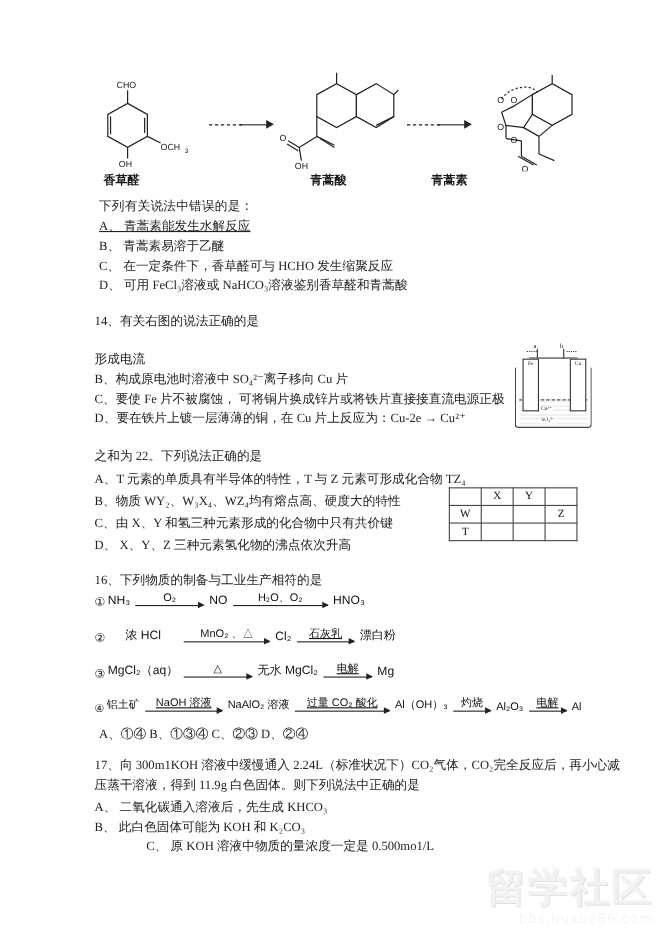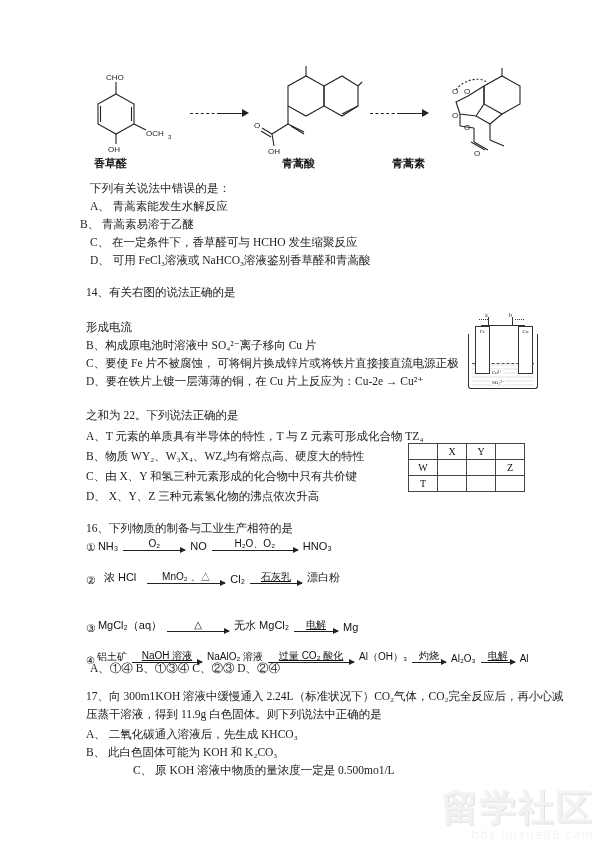--- a/index.html
+++ b/index.html
@@ -321,22 +321,22 @@
       <text x="14" y="26" font-size="8" fill="#222" font-family="Liberation Sans, sans-serif">O</text>
       <text x="26" y="26" font-size="8" fill="#222" font-family="Liberation Sans, sans-serif">O</text>
       <text x="14" y="50" font-size="8" fill="#222" font-family="Liberation Sans, sans-serif">O</text>
       <text x="26" y="62" font-size="8" fill="#222" font-family="Liberation Sans, sans-serif">O</text>
       <text x="36" y="88" font-size="8" fill="#222" font-family="Liberation Sans, sans-serif">O</text>
     </svg>
     <div class="mol-label" style="left:300px; top:90px; left:306px;">青蒿素</div>
   </div>
 
   <div class="line" style="position:absolute; left:90px; top:180px;">下列有关说法中错误的是：</div>
-  <div class="opt" style="position:absolute; left:90px; top:198px;">A、 青蒿素能发生水解反应</div>
-  <div class="opt" style="position:absolute; left:80px; top:216px;">B、 青蒿素易溶于乙醚</div>
+  <div class="opt" style="position:absolute; left:90px; top:198px;text-decoration:underline;">A、 青蒿素能发生水解反应</div>
+  <div class="opt" style="position:absolute; left:90px; top:216px;">B、 青蒿素易溶于乙醚</div>
   <div class="opt" style="position:absolute; left:90px; top:252px;">D、 可用 FeCl₃溶液或 NaHCO₃溶液鉴别香草醛和青蒿酸</div>
   <div class="opt" style="position:absolute; left:90px; top:234px;">C、 在一定条件下，香草醛可与 HCHO 发生缩聚反应</div>
 
   <div class="qhead" style="position:absolute; left:86px; top:284px;">14、有关右图的说法正确的是</div>
   <div class="opt" style="position:absolute; left:86px; top:319px;">形成电流</div>
   <div class="opt" style="position:absolute; left:86px; top:337px;">B、构成原电池时溶液中 SO₄²⁻离子移向 Cu 片</div>
   <div class="opt" style="position:absolute; left:86px; top:355px;">C、要使 Fe 片不被腐蚀，  可将铜片换成锌片或将铁片直接接直流电源正极</div>
   <div class="opt" style="position:absolute; left:86px; top:373px;">D、要在铁片上镀一层薄薄的铜，在 Cu 片上反应为：Cu-2e → Cu²⁺</div>
 
   <div class="cellfig">
@@ -396,49 +396,49 @@
       </span>
       <span class="sp" style="margin: 0px 2px 2px;">NO</span>
       <span class="rxarrow">
         <span class="cond">H₂O、O₂</span>
         <span class="bar" style="width: 86px;"></span>
       </span>
       <span class="sp" style="margin: 0px 2px 2px;">HNO₃</span>
     </div>
   <div class="chain" id="chain1" style="left:86px; top:570px;">
       <span class="sp">②</span>
-      <span class="sp" style="margin: 0px 8px 2px;">浓 HCl</span>
+      <span class="sp" style="margin: 0px 18px 2px;">浓 HCl</span>
       <span class="rxarrow">
         <span class="cond">MnO₂ 、△</span>
         <span class="bar" style="width: 78px;"></span>
       </span>
       <span class="sp" style="margin: 0px 2px 2px;">Cl₂</span>
       <span class="rxarrow">
         <span class="cond ul">石灰乳</span>
         <span class="bar" style="width: 52px;"></span>
       </span>
       <span class="sp" style="margin: 0px 2px 2px;">漂白粉</span>
     </div>
   <div class="chain" id="chain2" style="left:86px; top:602px;">
       <span class="sp">③</span>
-      <span class="sp" style="margin: 16px 2px 2px;">MgCl₂（aq）</span>
+      <span class="sp" style="margin: 0px 2px 2px;">MgCl₂（aq）</span>
       <span class="rxarrow">
         <span class="cond">△</span>
         <span class="bar" style="width: 62px;"></span>
       </span>
       <span class="sp" style="margin: 0px 2px 2px;">无水 MgCl₂</span>
       <span class="rxarrow">
         <span class="cond ul">电解</span>
         <span class="bar" style="width: 44px;"></span>
       </span>
       <span class="sp" style="margin: 0px 2px 2px;">Mg</span>
     </div>
   <div class="chain" id="chain3" style="left:86px; top:634px; font-size:10px;">
       <span class="sp">④</span>
-      <span class="sp" style="margin: 16px 2px 2px;">铝土矿</span>
+      <span class="sp" style="margin: 0px 2px 2px;">铝土矿</span>
       <span class="rxarrow">
         <span class="cond ul">NaOH 溶液</span>
         <span class="bar" style="width: 70px;"></span>
       </span>
       <span class="sp" style="margin: 0px 2px 2px;">NaAlO₂ 溶液</span>
       <span class="rxarrow">
         <span class="cond ul">过量 CO₂ 酸化</span>
         <span class="bar" style="width: 86px;"></span>
       </span>
       <span class="sp" style="margin: 0px 2px 2px;">Al（OH）₃</span>

